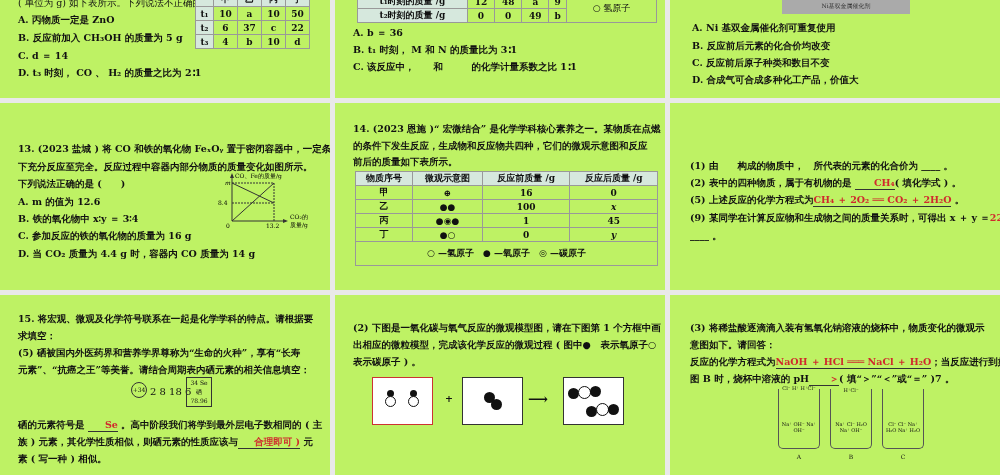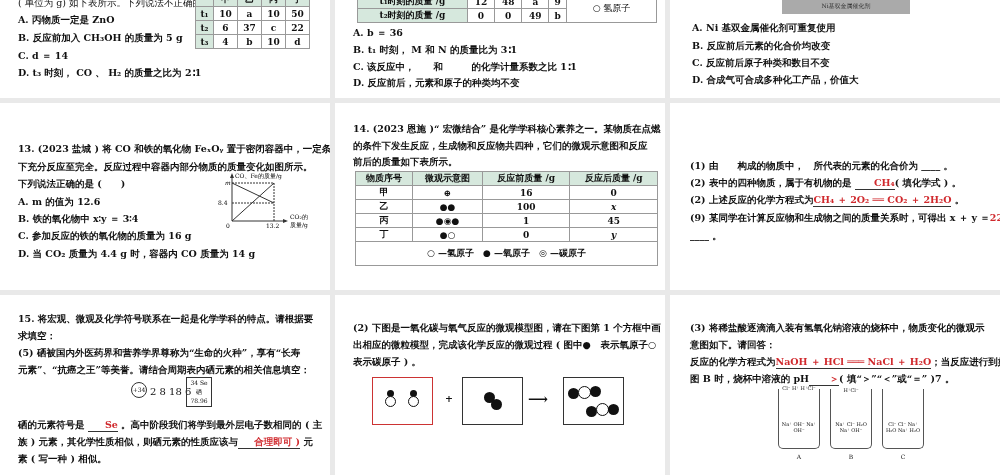--- a/index.html
+++ b/index.html
@@ -1,17 +1,17 @@
 <!DOCTYPE html>
 <html><head>
 <meta charset="utf-8">
 <style>
 *{box-sizing:border-box;margin:0;padding:0}
 body{width:1000px;height:475px;background:#e9e9e9;font-family:"DejaVu Serif","Liberation Serif",serif;color:#111;overflow:hidden;position:relative}
-.slide{position:absolute;background:#ffffff;overflow:hidden}
+.slide{position:absolute;background:#bef264;overflow:hidden}
 .s1{left:0;top:0;width:330px;height:98px}
 .s2{left:335px;top:0;width:330px;height:98px}
 .s3{left:670px;top:0;width:330px;height:98px}
 .s4{left:0;top:103px;width:330px;height:187px}
 .s5{left:335px;top:103px;width:330px;height:187px}
 .s6{left:670px;top:103px;width:330px;height:187px}
 .s7{left:0;top:295px;width:330px;height:180px}
 .s8{left:335px;top:295px;width:330px;height:200px}
 .s9{left:670px;top:295px;width:330px;height:180px}
 .t{position:absolute;font-size:9.5px;font-weight:bold;white-space:nowrap;line-height:12px}
@@ -84,21 +84,20 @@
           <td>0</td>
           <td>0</td>
           <td>49</td>
           <td>b</td>
         </tr>
   </tbody>
     </table>
   <div class="t" style="left:18px;top:27px">A. b ＝ 36</div>
   <div class="t" style="left:18px;top:44px">B. t₁ 时刻， M 和 N 的质量比为 3∶1</div>
   <div class="t" style="left:18px;top:61px">C. 该反应中，　　和　　　的化学计量系数之比 1∶1</div>
-  <div class="t" style="left:18px;top:77px">D. 反应前后，元素和原子的种类均不变</div>
 </div>
 
 <div class="slide s3">
   <div style="position:absolute;left:112px;top:0;width:128px;height:14px;background:#aaa;font-size:6px;color:#333;text-align:center;line-height:12px">Ni基双金属催化剂</div>
   <div class="t" style="left:22px;top:22px">A. Ni 基双金属催化剂可重复使用</div>
   <div class="t" style="left:22px;top:40px">B. 反应前后元素的化合价均改变</div>
   <div class="t" style="left:22px;top:57px">C. 反应前后原子种类和数目不变</div>
   <div class="t" style="left:22px;top:74px">D. 合成气可合成多种化工产品，价值大</div>
 </div>
 
@@ -169,21 +168,21 @@
     <tr>
           <td colspan="4" style="height:24px;font-weight:bold">○ —氢原子　● —氧原子　◎ —碳原子</td>
         </tr>
   </tbody>
     </table>
 </div>
 
 <div class="slide s6">
   <div class="t" style="left:20px;top:57px">(1) 由　　构成的物质中，　所代表的元素的化合价为 ____ 。</div>
   <div class="t" style="left:20px;top:74px"><span>(2) 表中的四种物质，属于有机物的是 </span><span class="u red" style="min-width:40px">CH₄</span><span>( 填化学式 ) 。</span></div>
-  <div class="t" style="left:20px;top:91px"><span>(2) 上述反应的化学方程式为</span><span class="u red" style="min-width:130px">CH₄ ＋ 2O₂ ══ CO₂ ＋ 2H₂O</span><span> 。</span></div>
+  <div class="t" style="left:20px;top:91px"><span>(5) 上述反应的化学方程式为</span><span class="u red" style="min-width:130px">CH₄ ＋ 2O₂ ══ CO₂ ＋ 2H₂O</span><span> 。</span></div>
   <div class="t" style="left:20px;top:109px"><span>(9) 某同学在计算反应物和生成物之间的质量关系时，可得出 x ＋ y ＝</span><span class="red">22</span></div>
   <div class="t" style="left:20px;top:127px">____ 。</div>
 </div>
 
 <div class="slide s7">
   <div class="t" style="left:18px;top:18px">15. 将宏观、微观及化学符号联系在一起是化学学科的特点。请根据要</div>
   <div class="t" style="left:18px;top:35px">求填空：</div>
   <div class="t" style="left:18px;top:52px">(5) 硒被国内外医药界和营养学界尊称为“生命的火种”，享有“长寿</div>
   <div class="t" style="left:18px;top:69px">元素”、“抗癌之王”等美誉。请结合周期表内硒元素的相关信息填空：</div>
   <div style="position:absolute;left:131px;top:87px;width:16px;height:16px;border:1px solid #333;border-radius:50%;font-size:6px;text-align:center;line-height:14px">+34</div>

